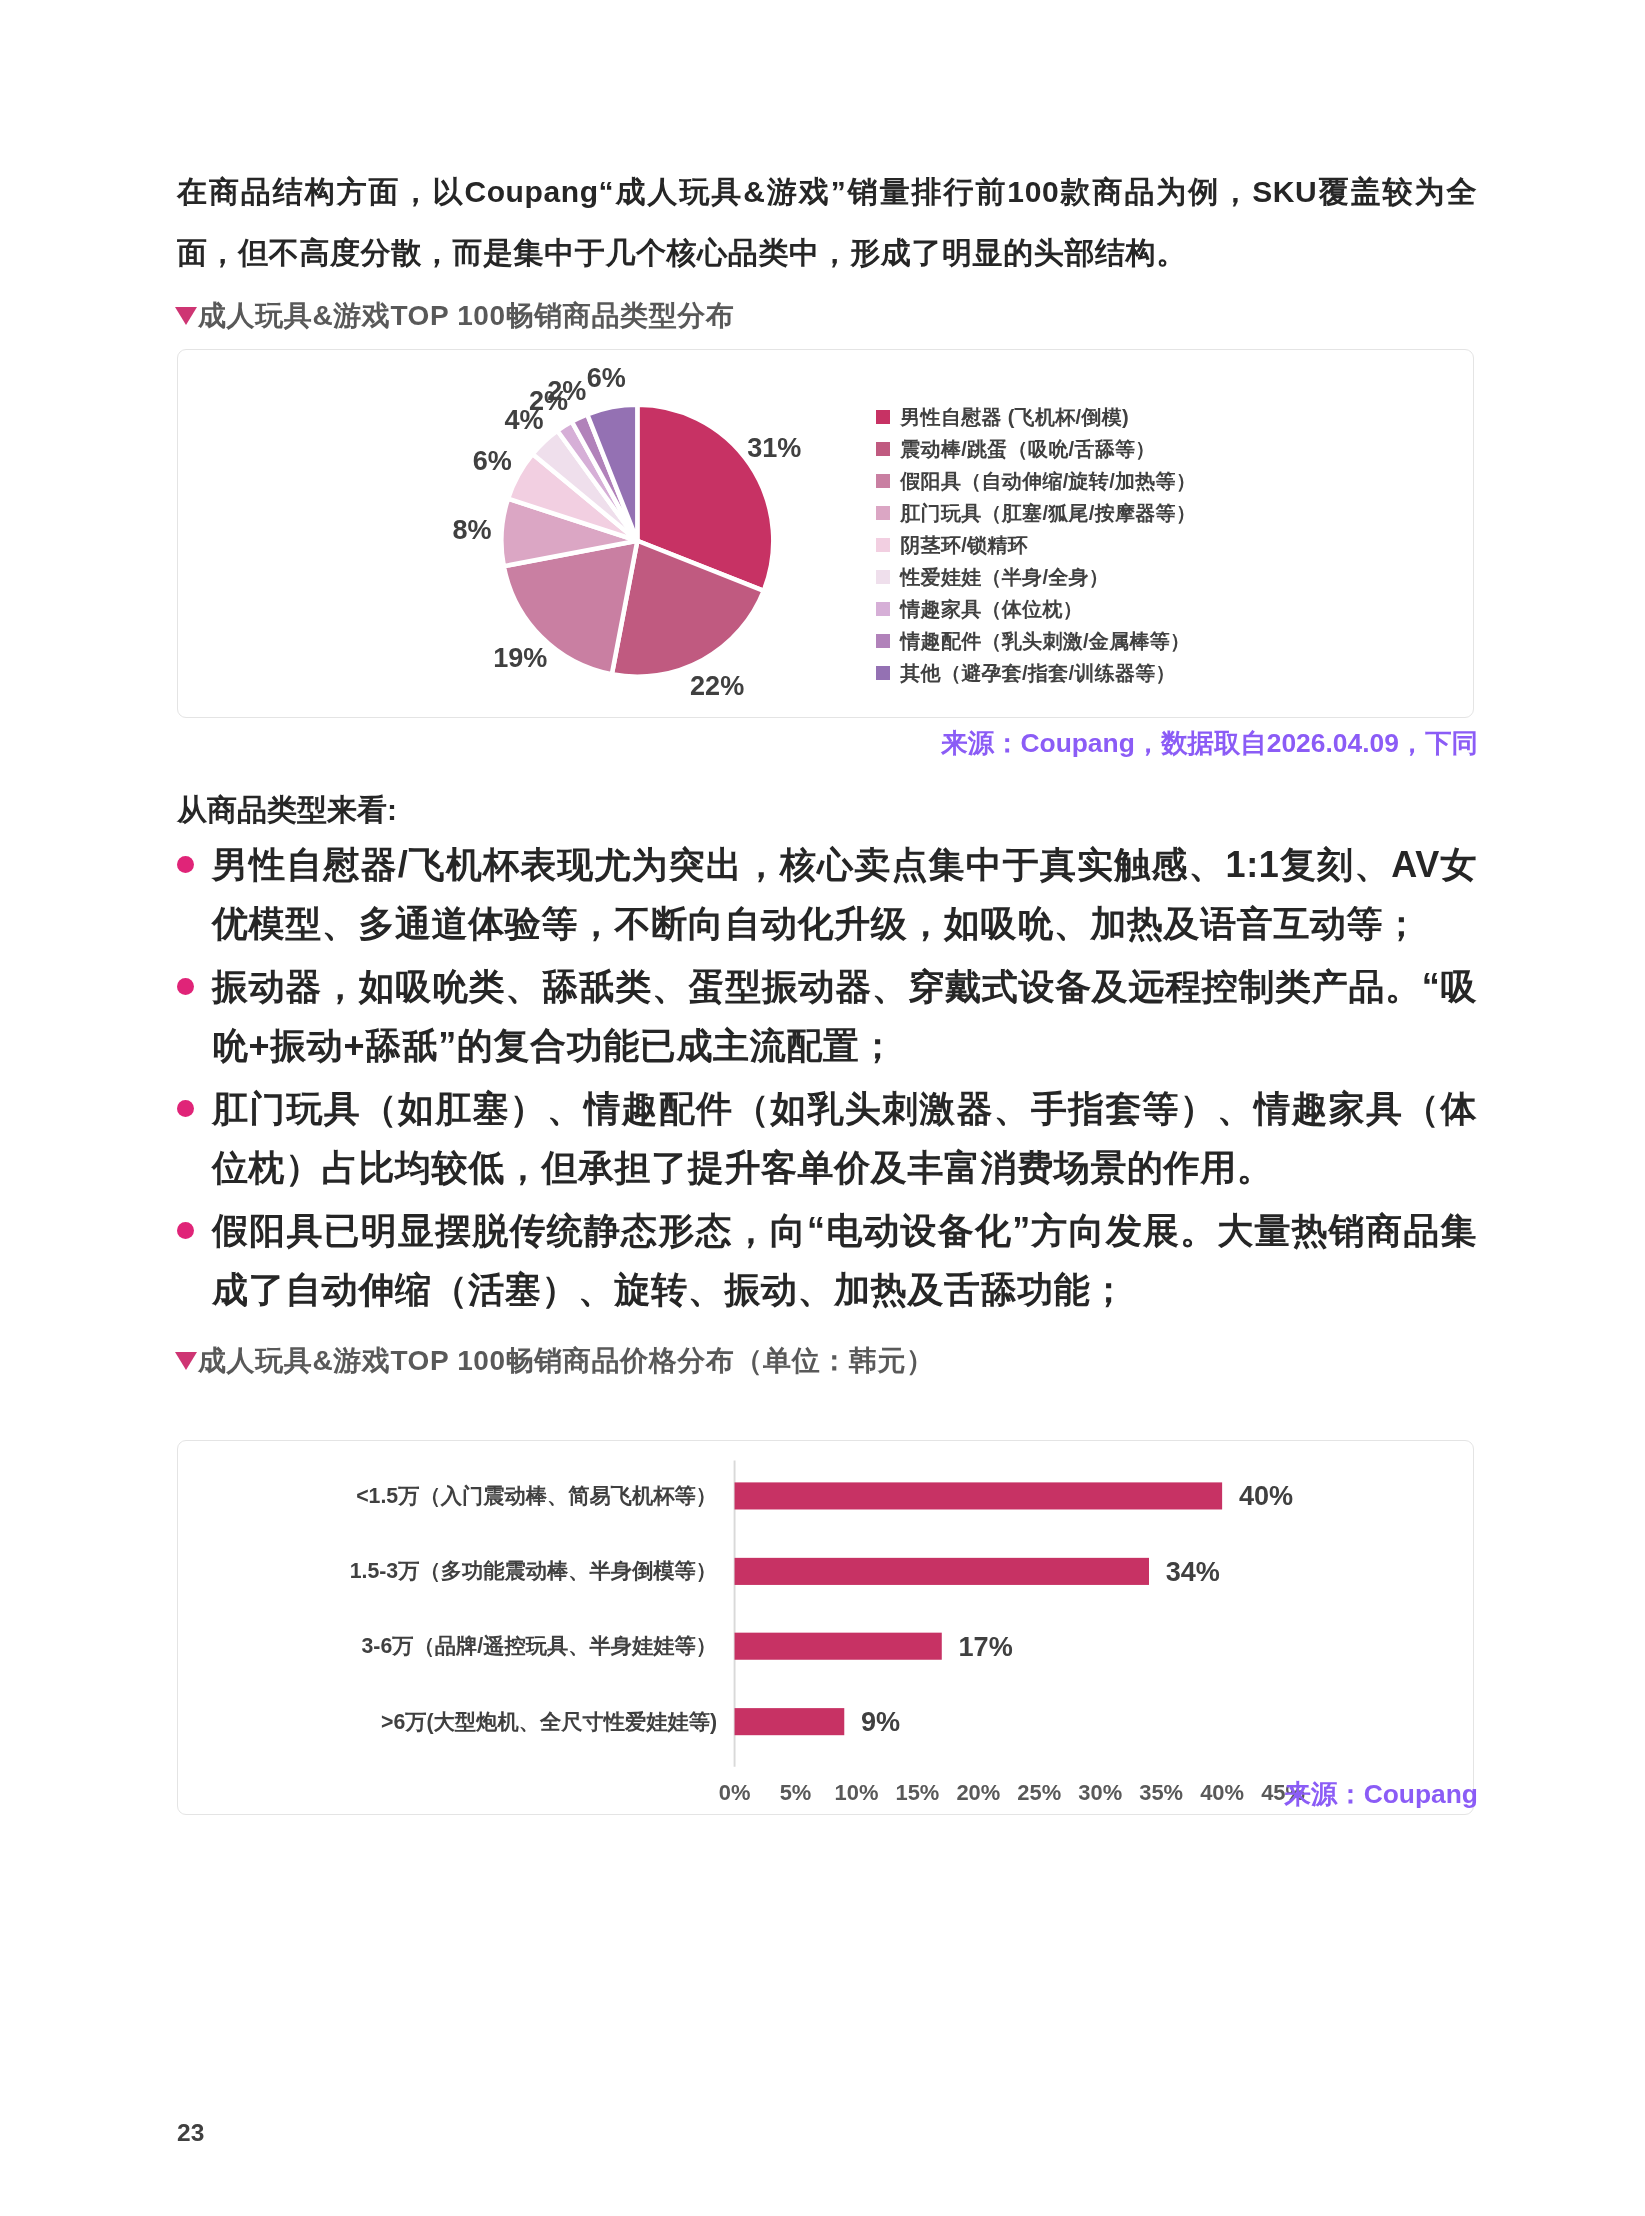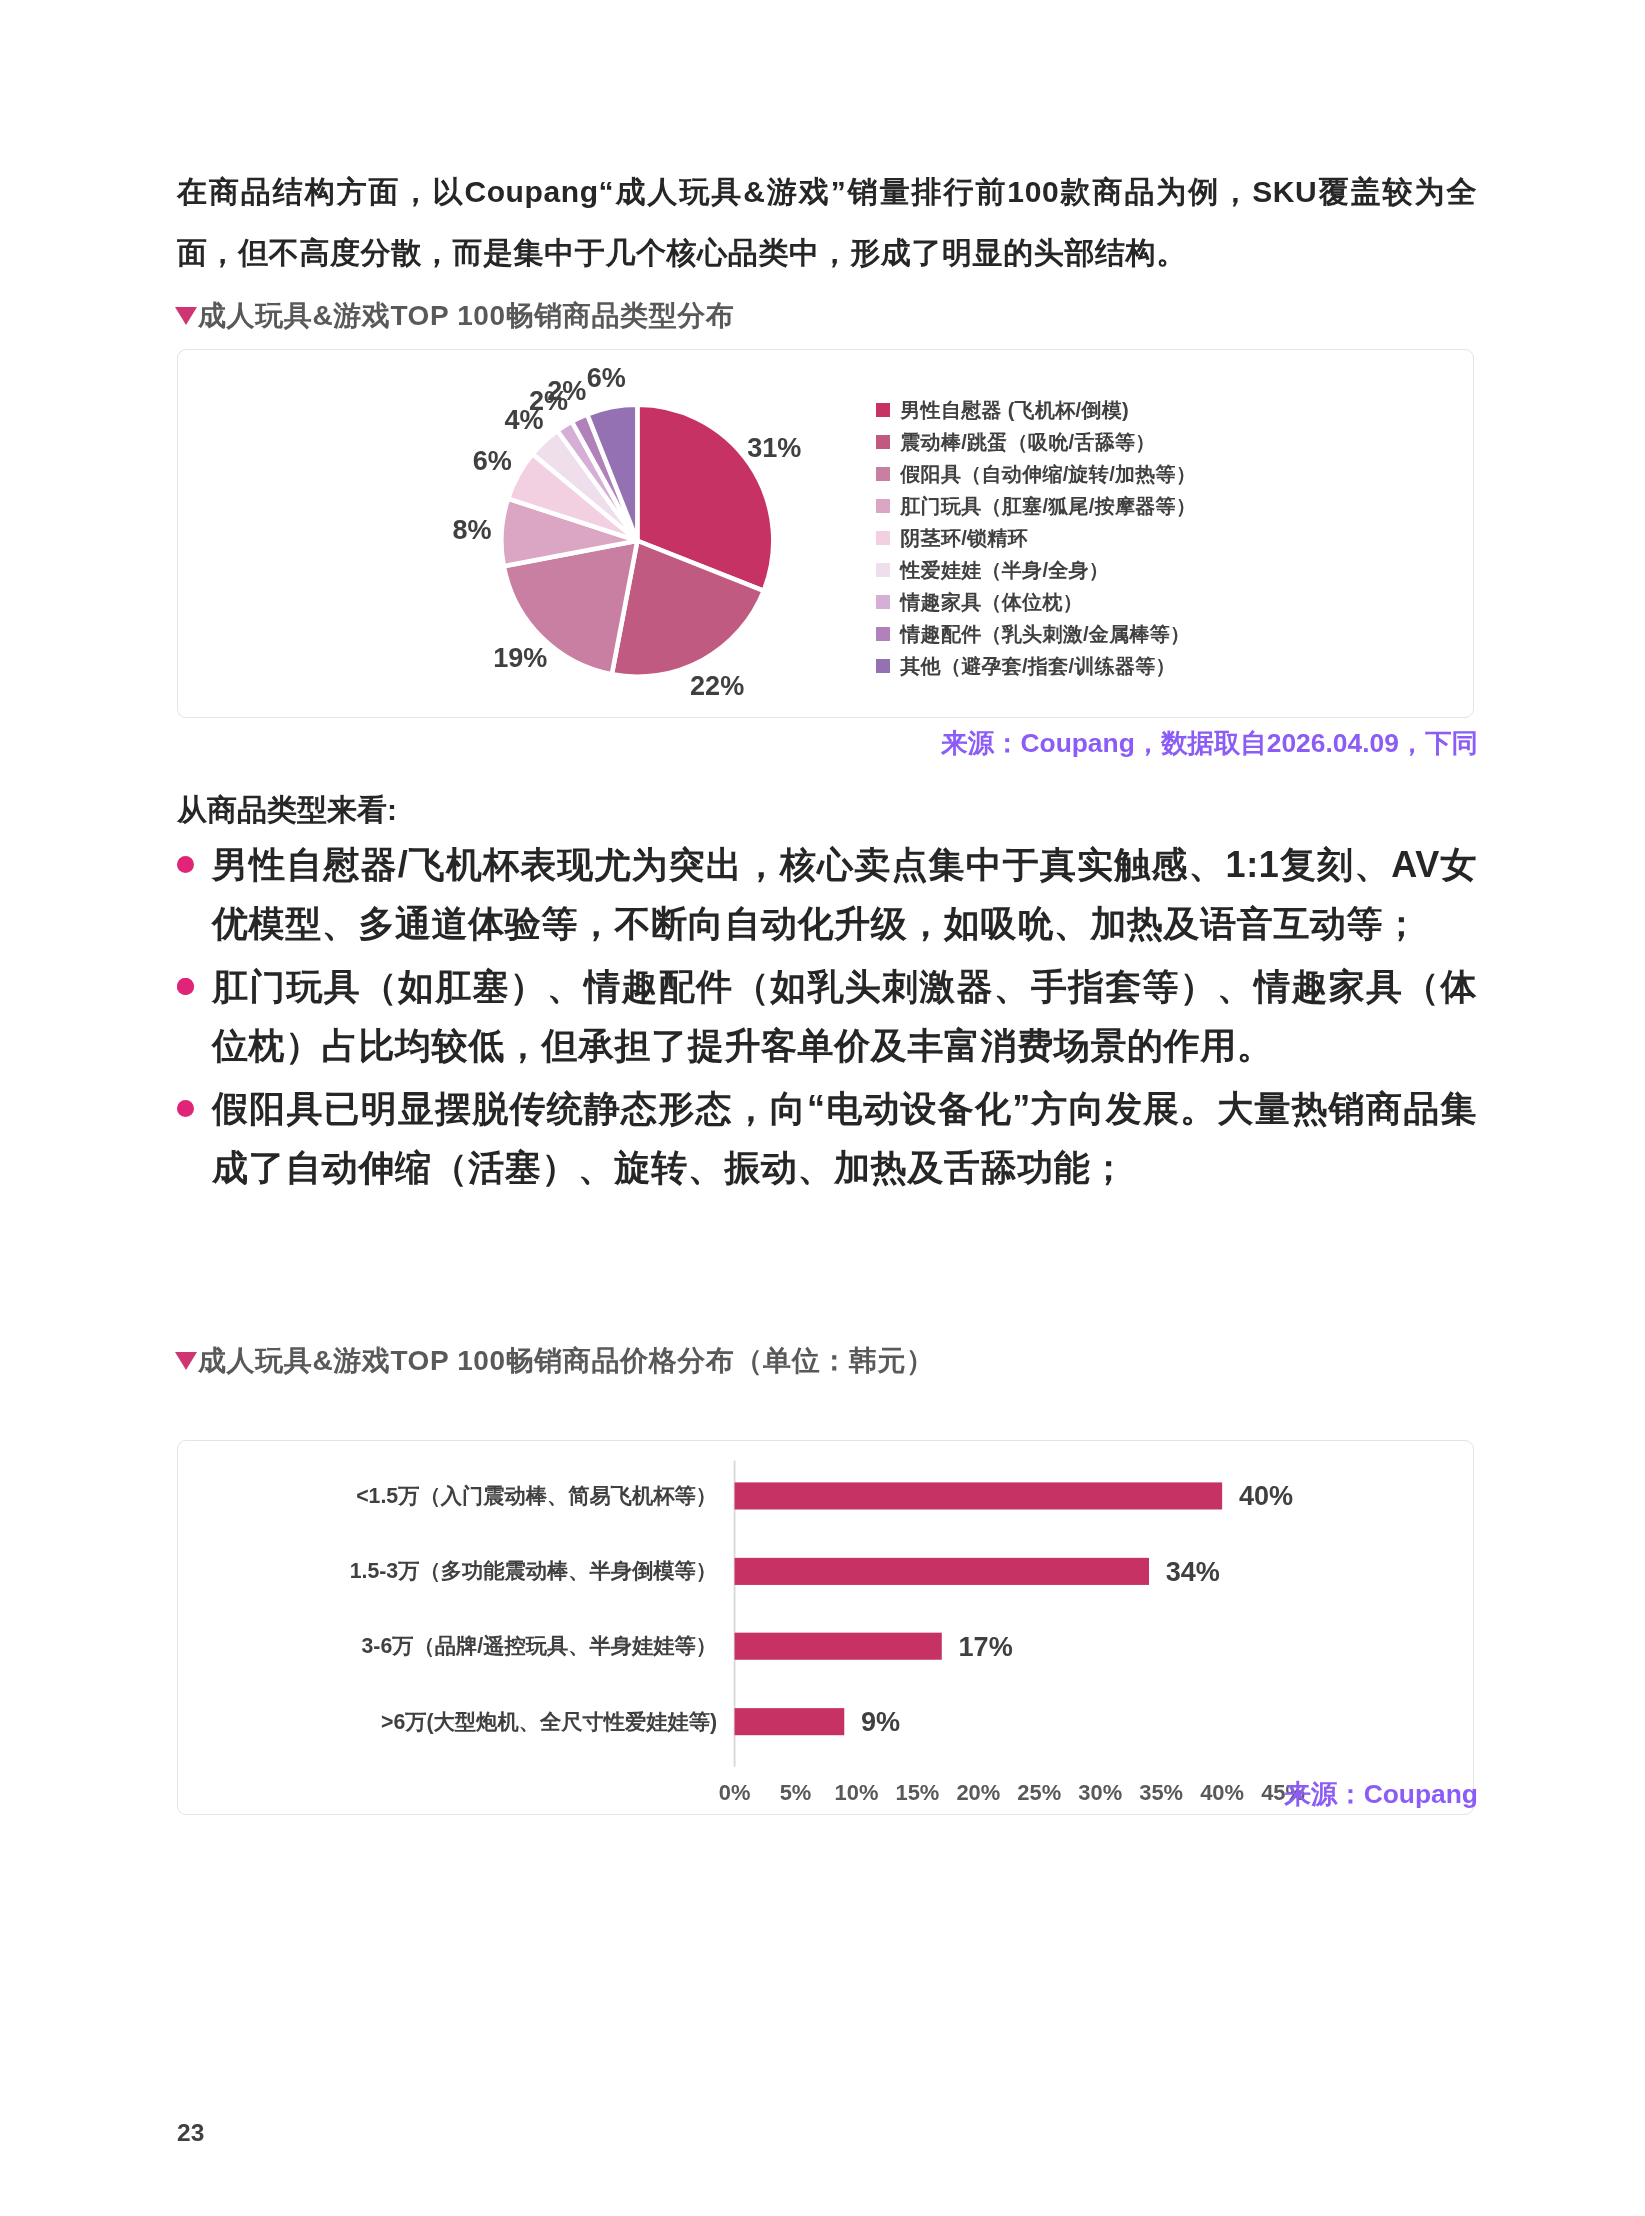--- a/index.html
+++ b/index.html
@@ -108,21 +108,21 @@
         <text x="486.7891832287272" y="172.18930575585887" text-anchor="middle" dominant-baseline="central" font-size="42" fill="#404040">6%</text>
         <path d="M 712 296 L 549.4217057743086 161.50353816302626 A 211 211 0 0 1 587.9773117662883 125.29741418688602 Z" fill="#EFDFEC" stroke="#ffffff" stroke-width="7" stroke-linejoin="round"></path>
         <text x="536.0713937763271" y="108.65506275269715" text-anchor="middle" dominant-baseline="central" font-size="42" fill="#404040">4%</text>
         <path d="M 712 296 L 587.9773117662883 125.29741418688602 A 211 211 0 0 1 610.3499747645383 111.09929051074468 Z" fill="#D6AFD7" stroke="#ffffff" stroke-width="7" stroke-linejoin="round"></path>
         <text x="574.2925136903978" y="79.0077231459822" text-anchor="middle" dominant-baseline="central" font-size="42" fill="#404040">2%</text>
         <path d="M 712 296 L 610.3499747645383 111.09929051074468 A 211 211 0 0 1 634.3257193835332 99.81716147757888 Z" fill="#B182BA" stroke="#ffffff" stroke-width="7" stroke-linejoin="round"></path>
         <text x="602.5747220677764" y="63.45944751623293" text-anchor="middle" dominant-baseline="central" font-size="42" fill="#404040">2%</text>
         <path d="M 712 296 L 634.3257193835332 99.81716147757888 A 211 211 0 0 1 712.0000000000003 85 Z" fill="#9471B3" stroke="#ffffff" stroke-width="7" stroke-linejoin="round"></path>
         <text x="663.843002151469" y="43.55217656272697" text-anchor="middle" dominant-baseline="central" font-size="42" fill="#404040">6%</text>
       </svg>
-    <div class="legend" id="pie-legend" style="left:698px;top:44px">
+    <div class="legend" id="pie-legend" style="left:698px;top:51px">
         <div class="legend-row">
           <span class="legend-swatch" style="background: rgb(199, 50, 100);"></span>
           <span class="legend-label">男性自慰器 (飞机杯/倒模)</span>
         </div>
         <div class="legend-row">
           <span class="legend-swatch" style="background: rgb(192, 90, 128);"></span>
           <span class="legend-label">震动棒/跳蛋（吸吮/舌舔等）</span>
         </div>
         <div class="legend-row">
           <span class="legend-swatch" style="background: rgb(201, 127, 162);"></span>
@@ -154,21 +154,21 @@
         </div>
       </div>
   </div>
 
   <div class="abs source" style="top:726px">来源：Coupang，数据取自2026.04.09，下同</div>
 
   <div class="abs heading" style="top:779px">从商品类型来看:</div>
 
   <div class="abs" id="bullet-list" style="top:835px">
       <div class="bullet-item"><span class="bullet-dot" style="background: rgb(224, 36, 120);"></span><span>男性自慰器/飞机杯表现尤为突出，核心卖点集中于真实触感、1:1复刻、AV女优模型、多通道体验等，不断向自动化升级，如吸吮、加热及语音互动等；</span></div>
-      <div class="bullet-item"><span class="bullet-dot" style="background: rgb(224, 36, 120);"></span></div>
+      <div class="bullet-item"><span class="bullet-dot" style="background: rgb(224, 36, 120);"></span><span>振动器，如吸吮类、舔舐类、蛋型振动器、穿戴式设备及远程控制类产品。“吸吮+振动+舔舐”的复合功能已成主流配置；</span></div>
       <div class="bullet-item"><span class="bullet-dot" style="background: rgb(224, 36, 120);"></span><span>肛门玩具（如肛塞）、情趣配件（如乳头刺激器、手指套等）、情趣家具（体位枕）占比均较低，但承担了提升客单价及丰富消费场景的作用。</span></div>
       <div class="bullet-item"><span class="bullet-dot" style="background: rgb(224, 36, 120);"></span><span>假阳具已明显摆脱传统静态形态，向“电动设备化”方向发展。大量热销商品集成了自动伸缩（活塞）、旋转、振动、加热及舌舔功能；</span></div>
     </div>
 
   <div class="abs chart-title-row" style="top:1343px">
     <div class="tri"></div>
     <div class="chart-title">成人玩具&amp;游戏TOP 100畅销商品价格分布（单位：韩元）</div>
   </div>
 
   <div class="abs card" style="top:1440px;height:375px">

